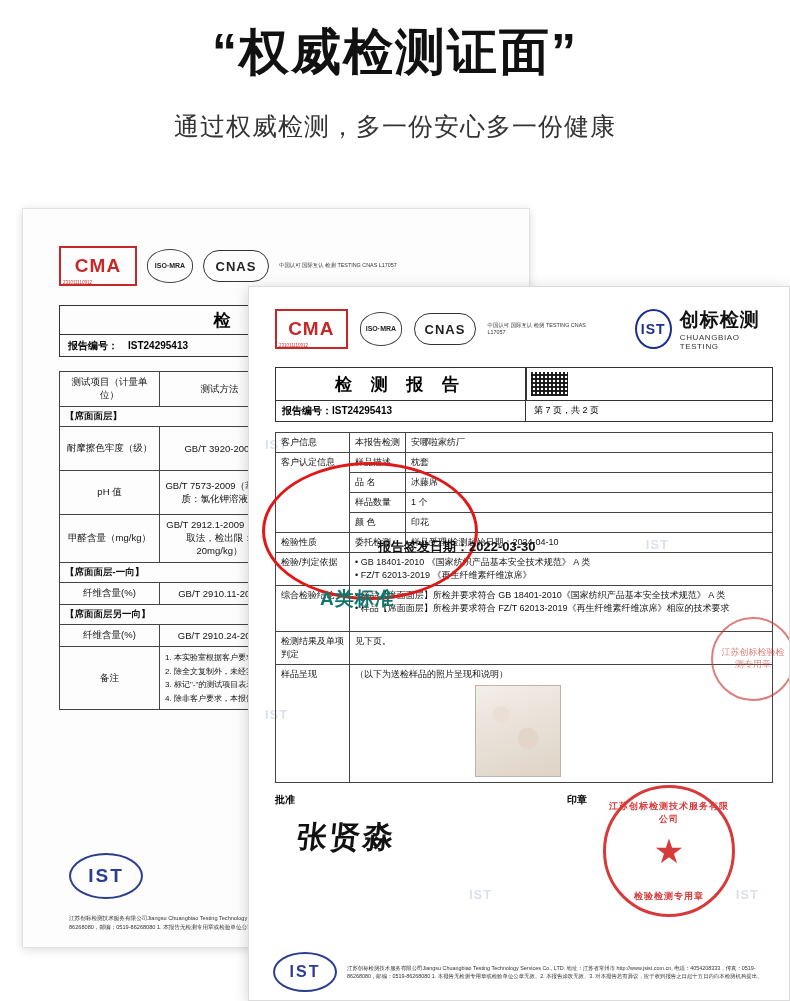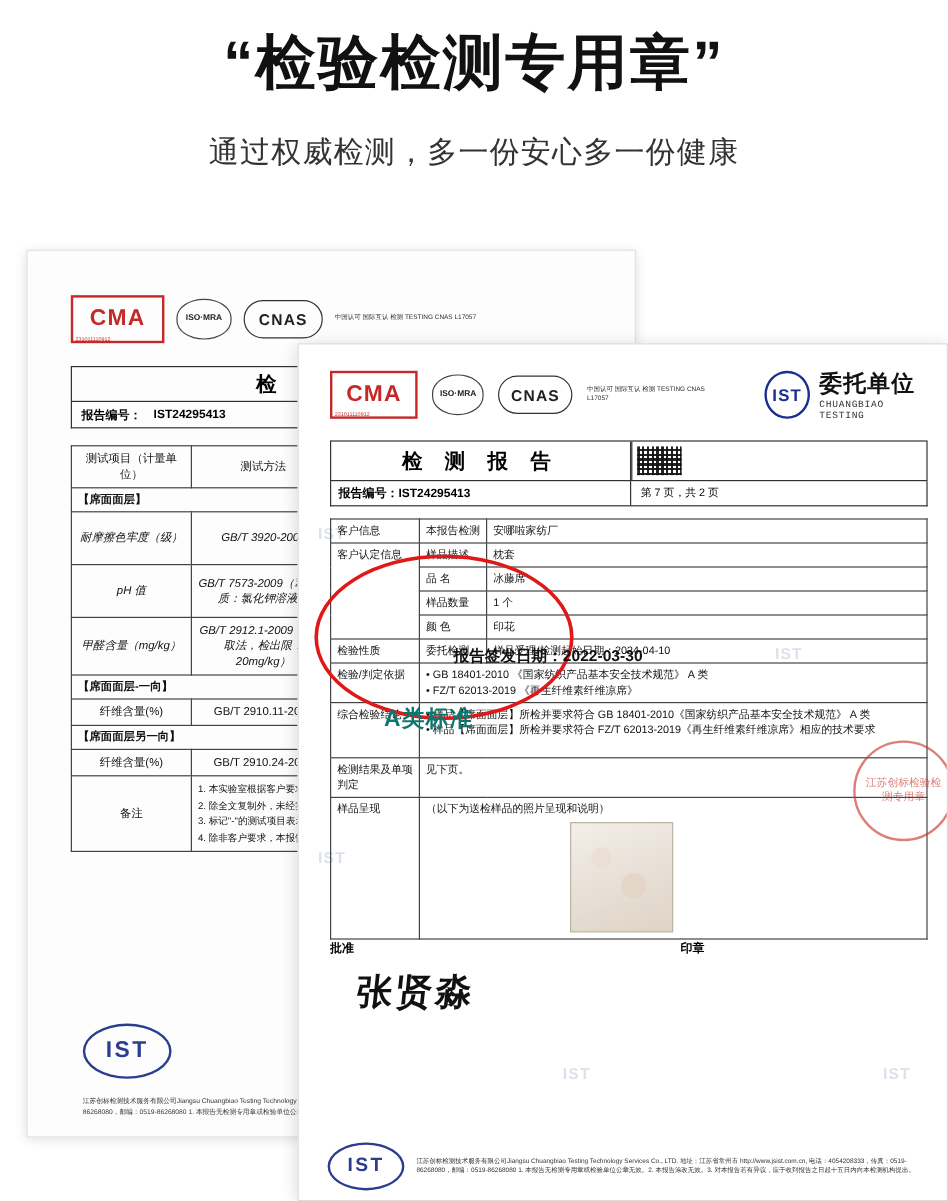--- a/index.html
+++ b/index.html
@@ -74,21 +74,21 @@
     border:1px solid #333; border-top:none;
     height:22px; display:flex; align-items:center; padding-left:8px;
     font-size:10px; font-weight:bold;
   }
   .doc-no-band .sep { display:inline-block; width:10px; }
 
   table.rep { width:100%; border-collapse:collapse; margin-top:14px; font-size:9.5px; }
   table.rep td { border:1px solid #444; padding:4px 5px; vertical-align:middle; color:#111; }
   td.c { text-align:center; }
   tr.sec td { font-weight:bold; font-size:9.5px; padding:3px 5px; }
-  .tall td { height:44px;font-style:italic; }
+  .tall td { height:44px; }
 
   .seal-ist {
     position:absolute; left:46px; bottom:48px;
     width:74px; height:46px; border:2px solid #2b3d8f; border-radius:50%/50%;
     display:flex; align-items:center; justify-content:center;
     color:#2b3d8f; font-weight:bold; font-size:19px; letter-spacing:2px;
   }
   .footline {
     position:absolute; left:46px; bottom:16px; right:20px;
     font-size:5.6px; color:#333; line-height:1.5;
@@ -107,21 +107,21 @@
   .df-inner { position:absolute; left:26px; top:16px; right:16px; }
   .df-logos { display:flex; align-items:center; gap:12px; height:52px; }
   .ist-badge { display:flex; align-items:center; gap:8px; margin-left:26px; }
   .ist-circle {
     width:40px; height:40px; border-radius:50%;
     background:#ffffff; border:2px solid #1a2f8f;
     display:flex; align-items:center; justify-content:center;
     color:#1a2f8f; font-weight:bold; font-size:14px; letter-spacing:1px;
   }
   .ist-name { font-size:19px; font-weight:bold; color:#111; letter-spacing:1px; }
-  .ist-en { font-size:8px; color:#333; letter-spacing:0.6px;font-family:Liberation Mono, monospace; }
+  .ist-en { font-size:8px; color:#333; letter-spacing:0.6px; }
 
   .df-title-row { display:flex; margin-top:12px; border:1px solid #333; }
   .df-title-cell {
     width:250px; border-right:1px solid #333;
     display:flex; align-items:center; justify-content:center;
     font-size:17px; font-weight:bold; letter-spacing:7px; height:32px;
   }
   .df-anti { flex:1; font-size:7.6px; padding:3px 6px; line-height:1.5; color:#111; }
   .df-qr { width:46px; border-left:1px solid #333; position:relative; }
   .qr {
@@ -143,21 +143,21 @@
 
   .sample-photo {
     width:86px; height:92px; margin:4px 0 2px 120px;
     background:
       radial-gradient(circle at 30% 32%, #e9dfd4 0 8px, transparent 9px),
       radial-gradient(circle at 62% 58%, #e3d6c8 0 10px, transparent 11px),
       linear-gradient(160deg,#f3eee8,#ded3c6);
     border:1px solid #bdb3a6;
   }
 
-  .sign-area { position:relative; height:130px; }
+  .sign-area { margin-top:10px; position:relative; height:130px; }
   .sign-lbl { font-size:10px; font-weight:bold; }
   .sign-name {
     font-size:30px; font-weight:bold; color:#111;
     font-family:"Liberation Serif", serif; letter-spacing:3px; margin:10px 0 0 22px;
     transform: skewX(-6deg);
   }
   .sign-sub { font-size:9.5px; margin-left:26px; margin-top:4px; }
   .stamp-lbl { position:absolute; right:186px; top:0; font-size:10px; font-weight:bold;padding-left:39px; }
 
   .red-stamp {
@@ -207,21 +207,21 @@
   }
   .df-foot .txt { font-size:5.4px; color:#333; line-height:1.55; }
   .wm {
     position:absolute; color:#b9c3d8; opacity:.5; font-weight:bold;
     font-size:13px; letter-spacing:1px; pointer-events:none;
   }
 </style>
 </head>
 <body>
 
-<div class="hero-title">“检验检测专用章”</div>
+<div class="hero-title">“权威检测证面”</div>
 <div class="hero-sub">通过权威检测，多一份安心多一份健康</div>
 
 <div class="docs-area">
 
   <div class="doc-back">
     <div class="doc-back-inner">
 
       <div class="logo-row">
         <div class="cma">
           <span class="cma-text">CMA</span>
@@ -311,21 +311,21 @@
         <div class="cma">
           <span class="cma-text">CMA</span>
           <span class="cma-num">231011110912</span>
         </div>
         <div class="isoimg">ISO·MRA</div>
         <div class="cnas">CNAS</div>
         <div class="cnas-note">中国认可 国际互认 检测 TESTING CNAS L17057</div>
         <div class="ist-badge">
           <div class="ist-circle">IST</div>
           <div>
-            <div class="ist-name">委托单位</div>
+            <div class="ist-name">创标检测</div>
             <div class="ist-en">CHUANGBIAO TESTING</div>
           </div>
         </div>
       </div>
 
       <div class="df-title-row">
         <div class="df-title-cell">检 测 报 告</div>
         <div class="df-qr">
             <div class="qr"></div>
           </div>
@@ -388,20 +388,25 @@
             <div class="sample-photo"></div>
           </td>
         </tr>
       </tbody>
         </table>
 
       <div class="sign-area">
         <div class="sign-lbl">批准</div>
         <div class="sign-name">张贤淼</div>
         <div class="stamp-lbl">印章</div>
+        <div class="red-stamp">
+          <div class="t1">江苏创标检测技术服务有限公司</div>
+          <div class="star">★</div>
+          <div class="t2">检验检测专用章</div>
+        </div>
       </div>
     </div>
 
     <div class="side-seal">江苏创标检验检测专用章</div>
 
     <div class="df-foot">
       <div class="seal-ist2">IST</div>
       <div class="txt">江苏创标检测技术服务有限公司Jiangsu Chuangbiao Testing Technology Services Co., LTD.
 地址：江苏省常州市 http://www.jsist.com.cn, 电话：4054208333，传真：0519-86268080，邮编：0519-86268080
 1. 本报告无检测专用章或检验单位公章无效。2. 本报告涂改无效。3. 对本报告若有异议，应于收到报告之日起十五日内向本检测机构提出。</div>

